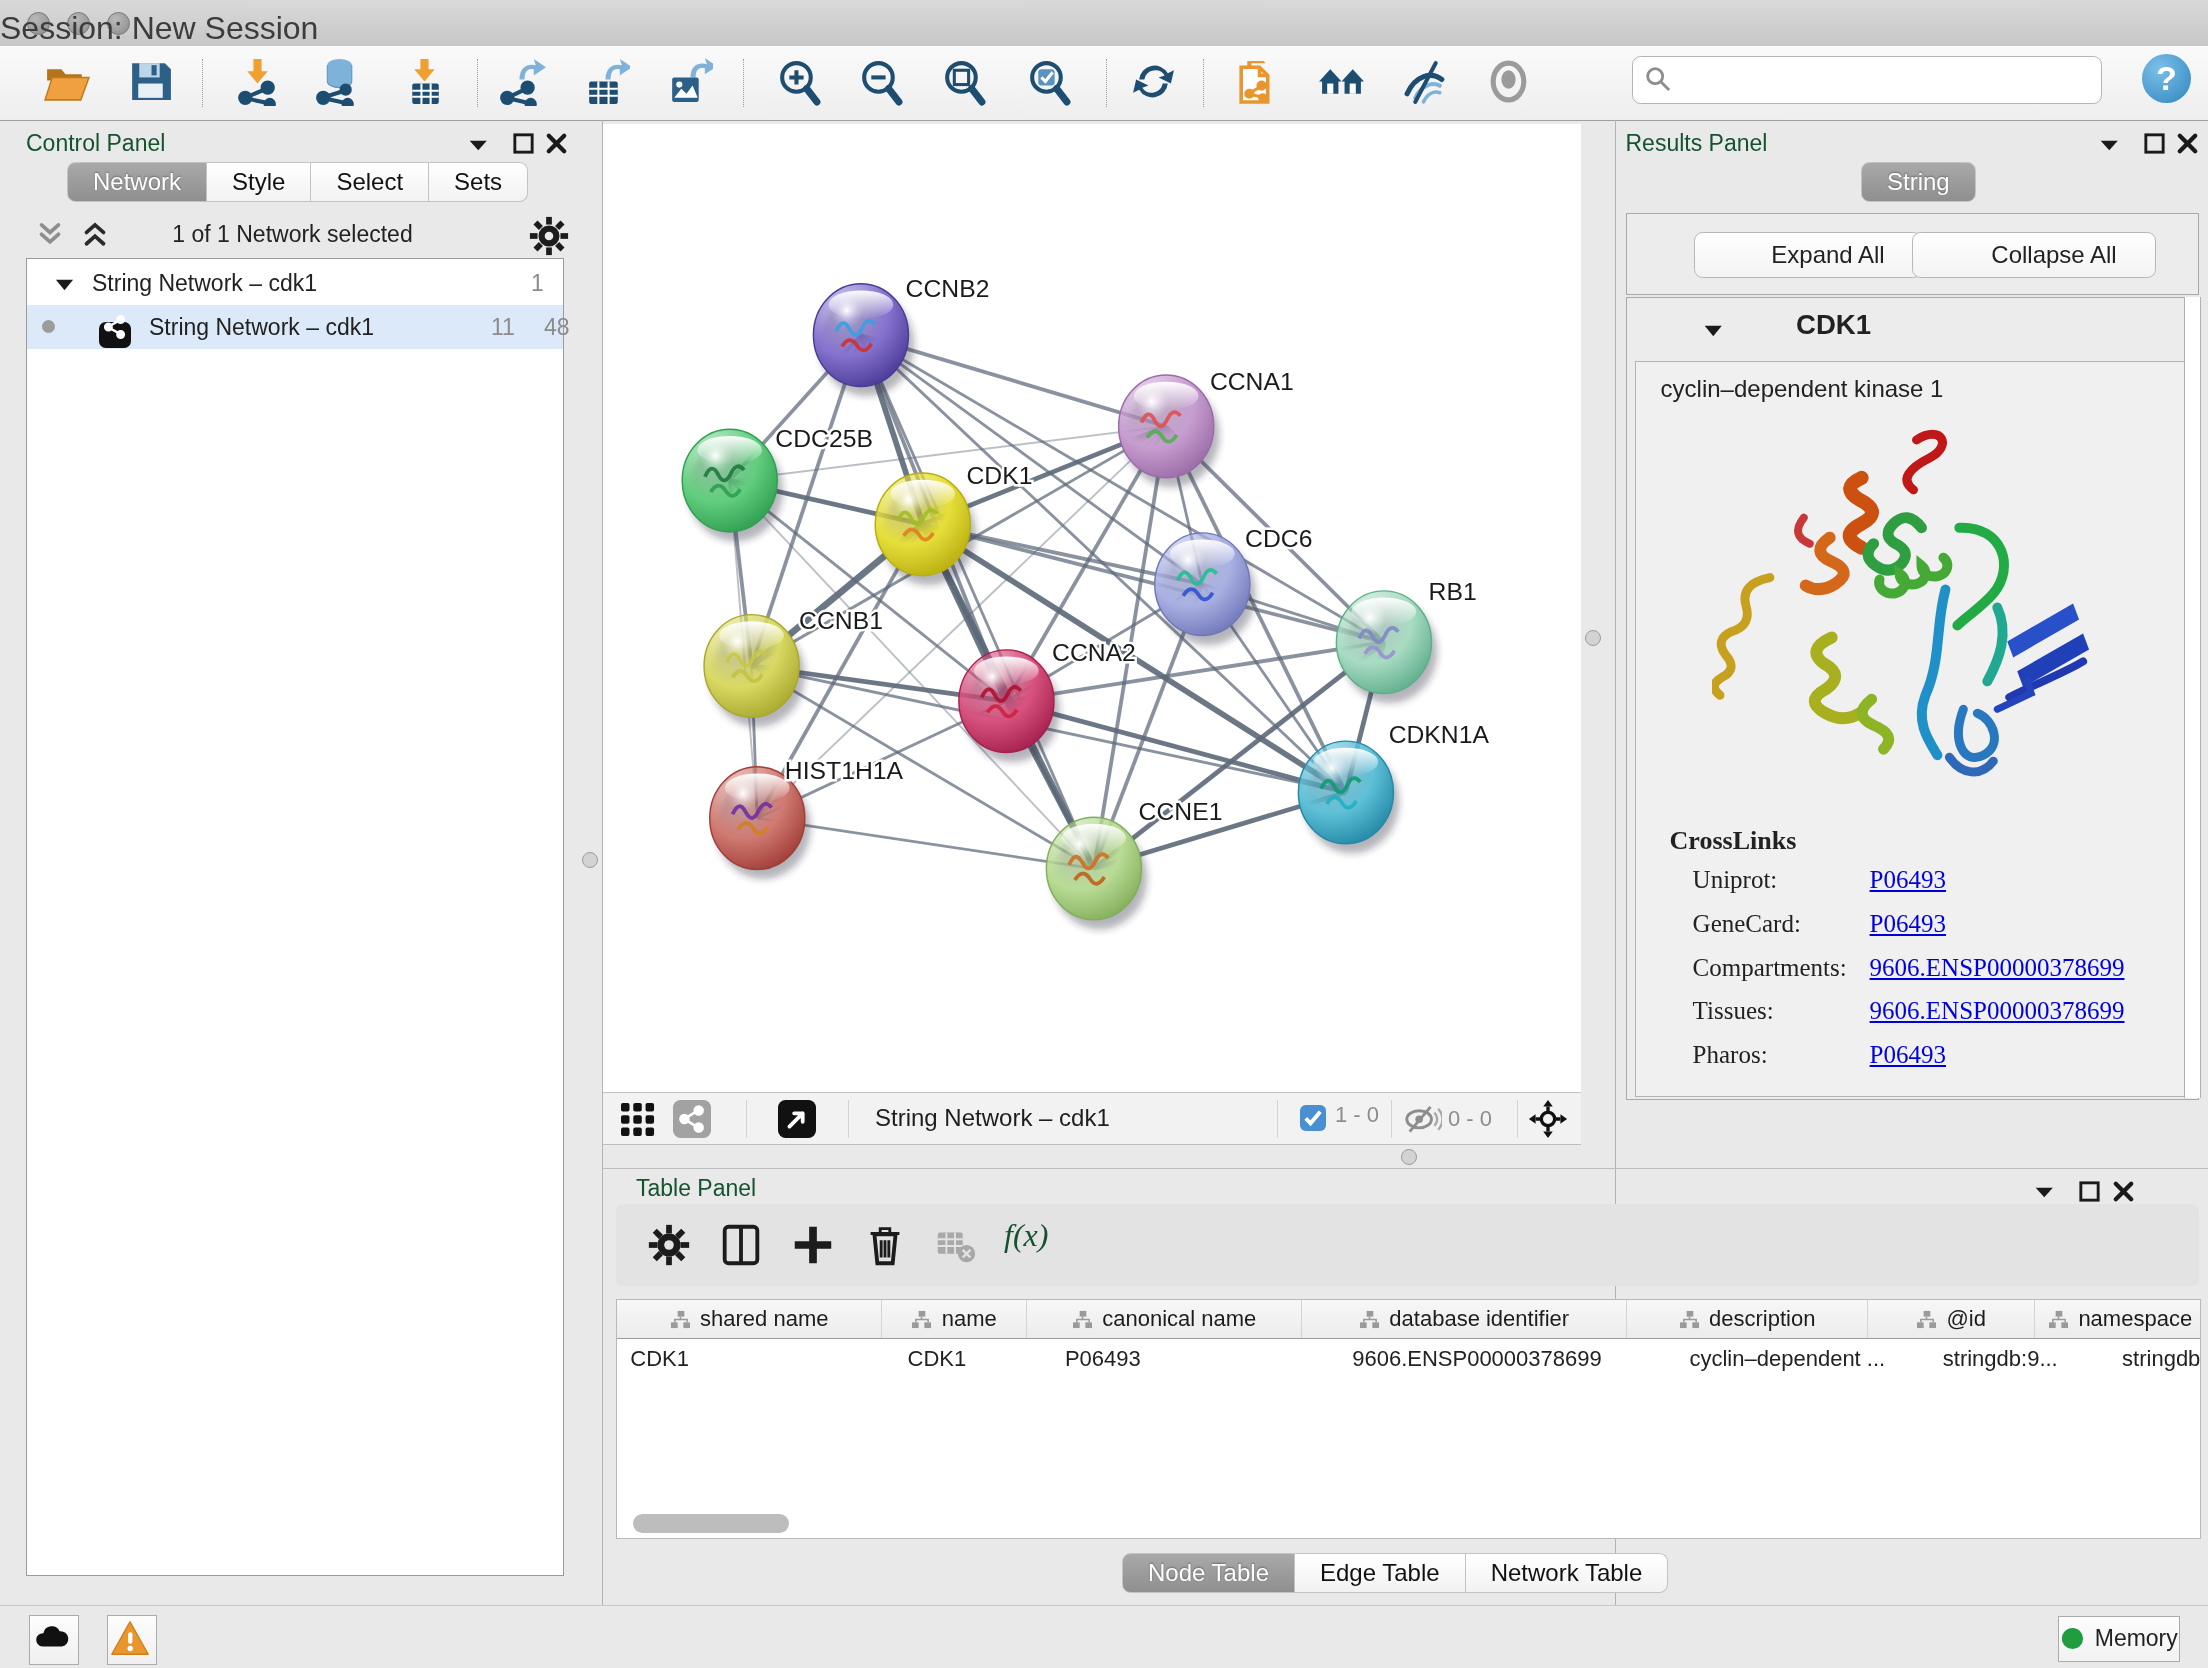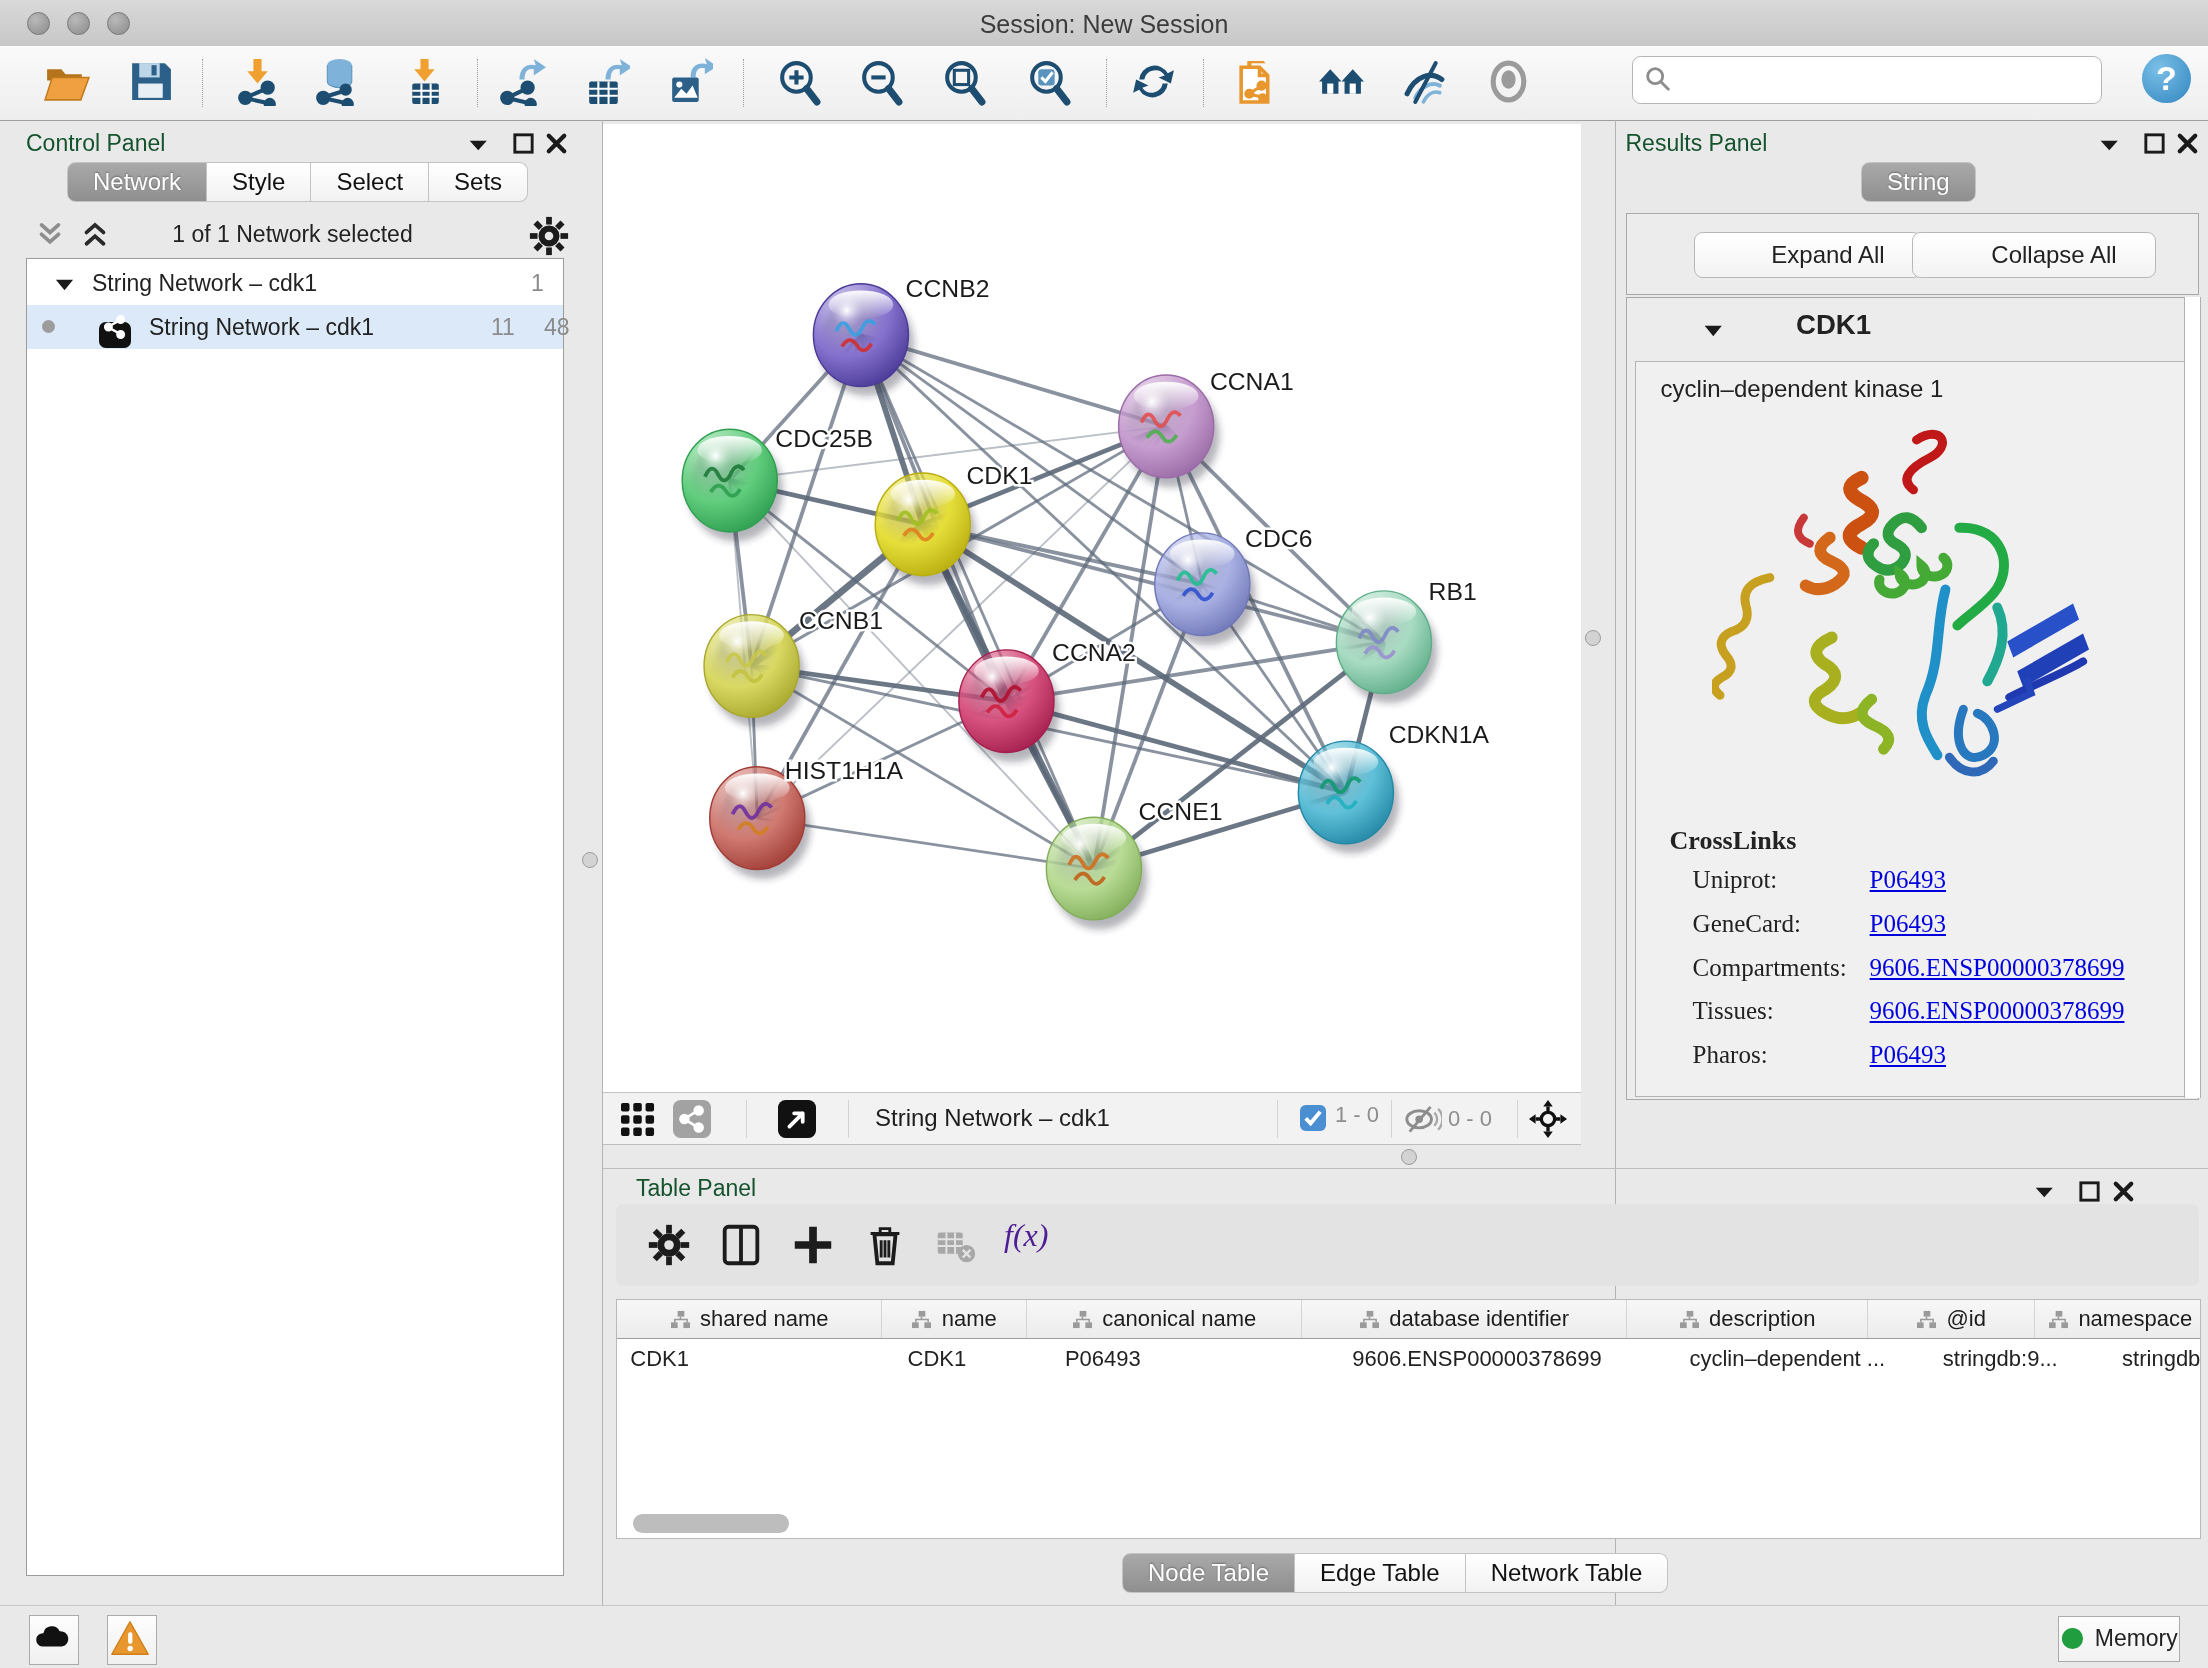--- a/index.html
+++ b/index.html
@@ -4,21 +4,21 @@
 <style>
   html,body{margin:0;padding:0;}
   body{width:2208px;height:1668px;position:relative;background:#e9e9e9;
        font-family:"Liberation Sans", sans-serif;overflow:hidden;color:#222;}
   .abs{position:absolute;}
   
   #titlebar{left:0;top:0;width:2208px;height:46px;
     background:linear-gradient(#d9d9d9,#c7c7c7);border-bottom:1px solid #a8a8a8;}
   .tlight{width:21px;height:21px;border-radius:50%;top:12.4px;
     background:radial-gradient(circle at 35% 30%,#b9b9b9,#8b8b8b);border:1px solid #787878;}
-  #wtitle{left:0;top:9.5px;width:2208px;text-align:center;font-size:25px;color:#3c3c3c;}
+  #wtitle{left:0;top:9.5px;width:2208px;text-align:left;font-size:32px;color:#3c3c3c;}
   
   #toolbar{left:0;top:46px;width:2208px;height:74px;
     background:linear-gradient(#fafafa,#eeeeee);border-bottom:1.9px solid #9f9f9f;}
   .tbi{width:49px;height:49px;top:11.4px;cursor:pointer;}
   .tbsep{width:0;height:48px;top:13.3px;border-left:1.9px dotted #9d9d9d;}
   #searchbox{left:1632px;top:9.5px;width:468px;height:46px;background:#fff;
     border:1.9px solid #b5b5b5;border-radius:8.6px;}
   #searchbox input{position:absolute;left:46px;top:3.8px;width:409px;height:34px;border:none;
     outline:none;font-size:23px;background:transparent;font-family:"Liberation Sans",sans-serif;}
   
@@ -663,21 +663,21 @@
   <svg class="tpi" style="left:245px" viewBox="0 0 50 50">
     <path d="M14 14 h22 l-3 30 h-16z" fill="none" stroke="#1c1c1c" stroke-width="4"></path>
       <path d="M10 13 h30 M20 13 v-5 h10 v5 M21 20 v18 M25 20 v18 M29 20 v18" stroke="#1c1c1c" stroke-width="3" fill="none"></path>
   </svg>
   <svg class="tpi" style="left:316px" viewBox="0 0 50 50">
     <rect x="6" y="12" width="26" height="22" rx="2" fill="#a8a8a8"></rect>
       <path d="M6 19 h26 M6 26 h26 M15 12 v22 M24 12 v22" stroke="#e3e3e3" stroke-width="2"></path>
       <circle cx="36" cy="34" r="9" fill="#a8a8a8"></circle>
       <path d="M32 30 l8 8 M40 30 l-8 8" stroke="#e3e3e3" stroke-width="2.5"></path>
   </svg>
-  <span class="abs" style="left:388px;top:13.3px;font-size:32px;color:#4c1d95;font-family:'Liberation Serif',serif;font-style:italic">f(x)</span>
+  <span class="abs" style="left:388px;top:13.3px;font-size:32px;color:#14532d;font-family:'Liberation Serif',serif;font-style:italic">f(x)</span>
 </div>
 <div id="tbl" class="abs">
   <div class="thead" id="tbl-head">
       <div class="thcell" style="width: 264px;">
         <svg width="21" height="19" viewBox="0 0 22 20">
           <g fill="#9a9a9a">
             <rect x="8" y="1" width="7" height="6"></rect>
             <rect x="1" y="13" width="7" height="6"></rect>
             <rect x="14" y="13" width="7" height="6"></rect>
             <path d="M11 7 v3 M5 13 v-3 h13 v3" stroke="#9a9a9a" stroke-width="1.6" fill="none"></path>

